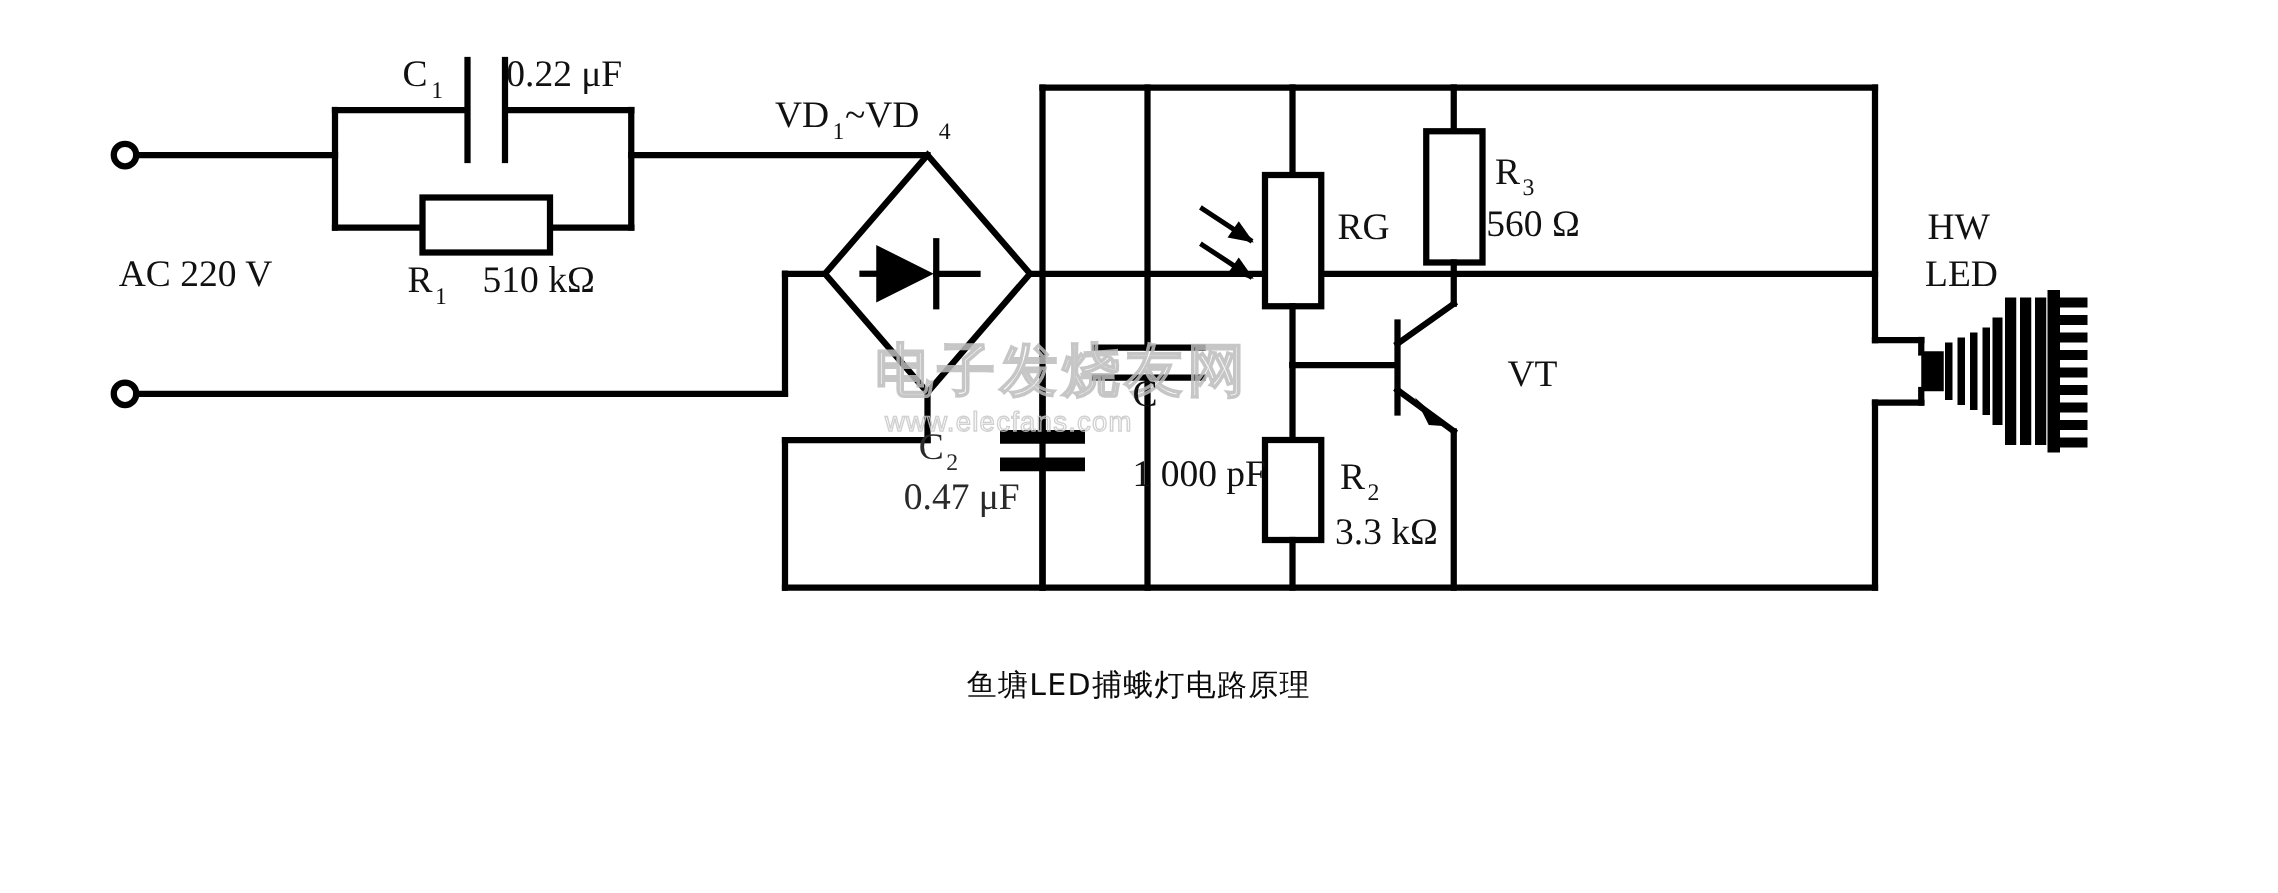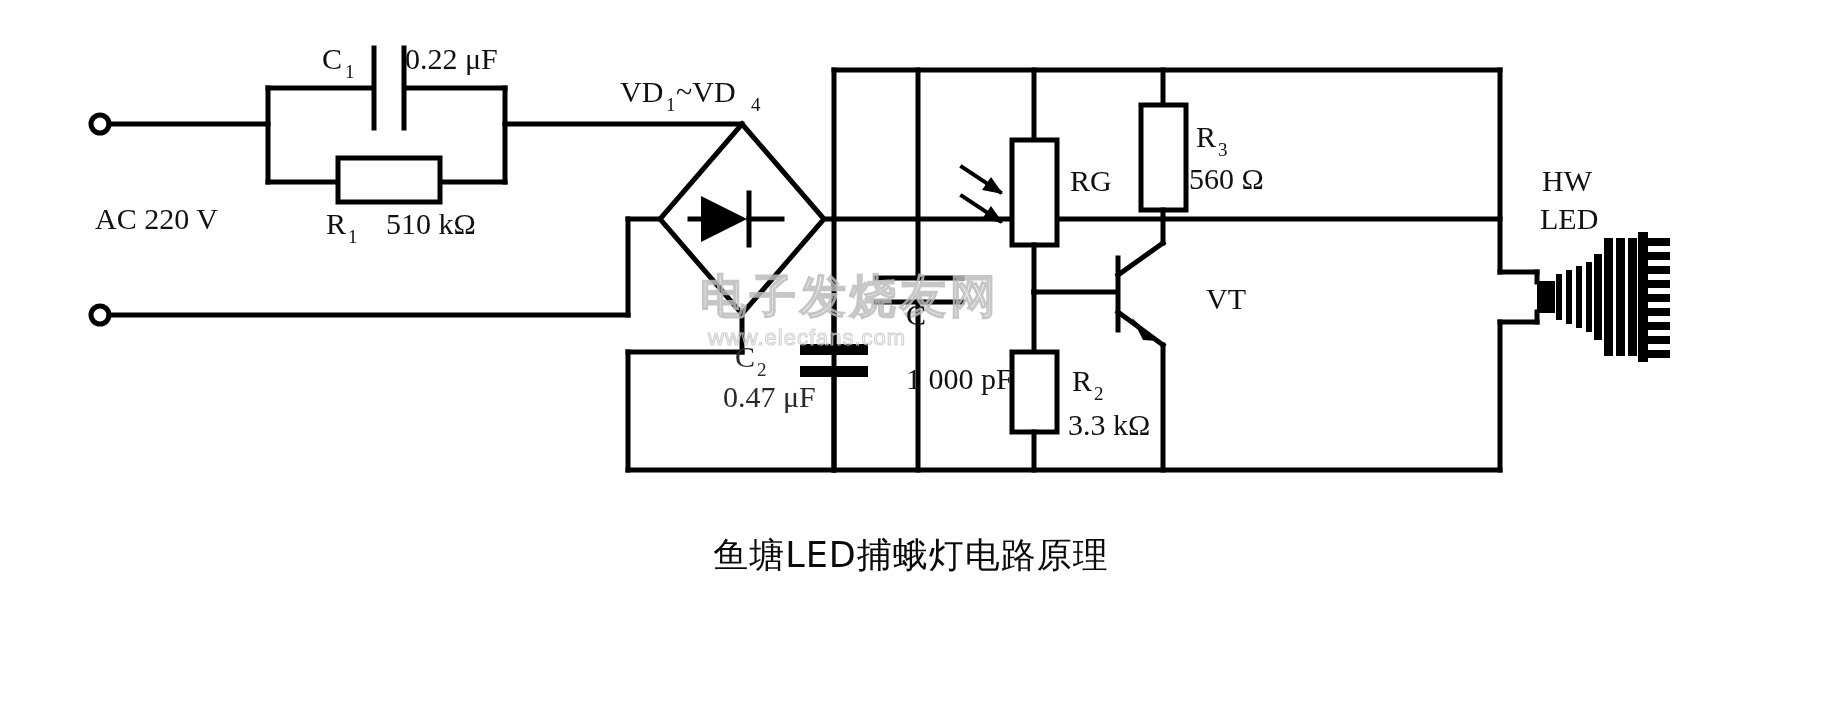--- a/index.html
+++ b/index.html
@@ -76,21 +76,21 @@
   }
   .caption-wrap {
     position: absolute;
     left: 0;
     top: 532px;
     width: 1822px;
     text-align: center;
   }
   .caption-text {
     font-family: "DejaVu Sans", sans-serif;
-    font-size: 35px;
+    font-size: 24px;
     color: #0b0b0b;
     letter-spacing: 1px;
   }
 </style>
 </head>
 <body>
 
 <div id="root">
 
   <svg id="schematic" viewBox="0 0 1822 714">

